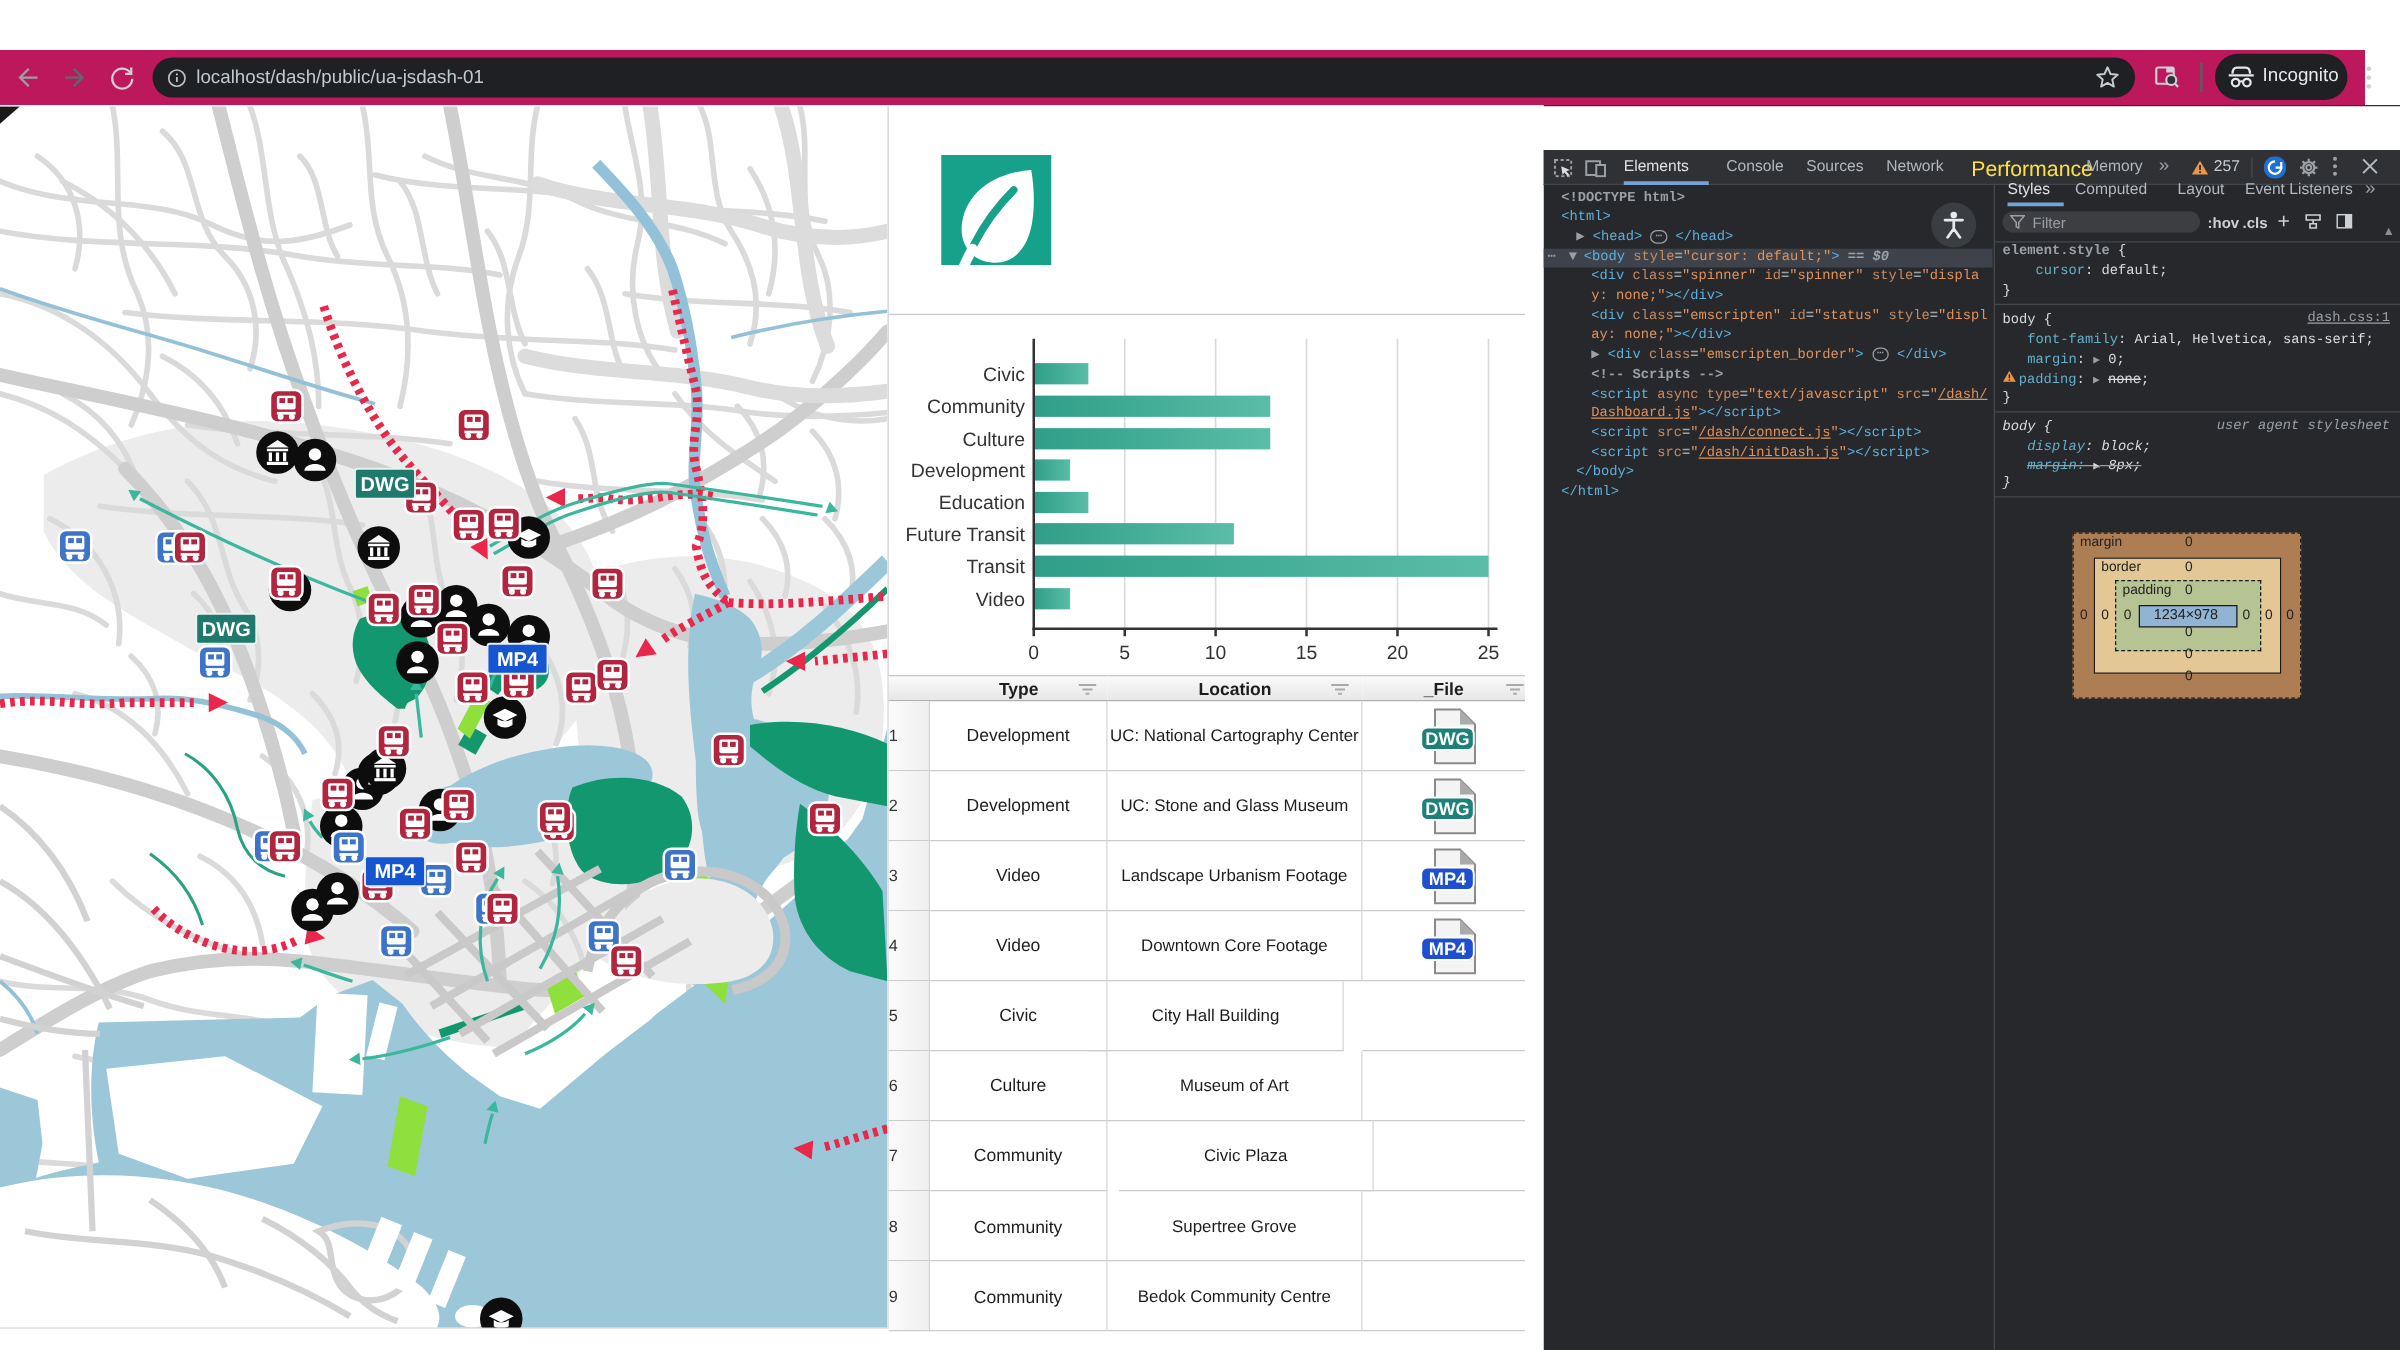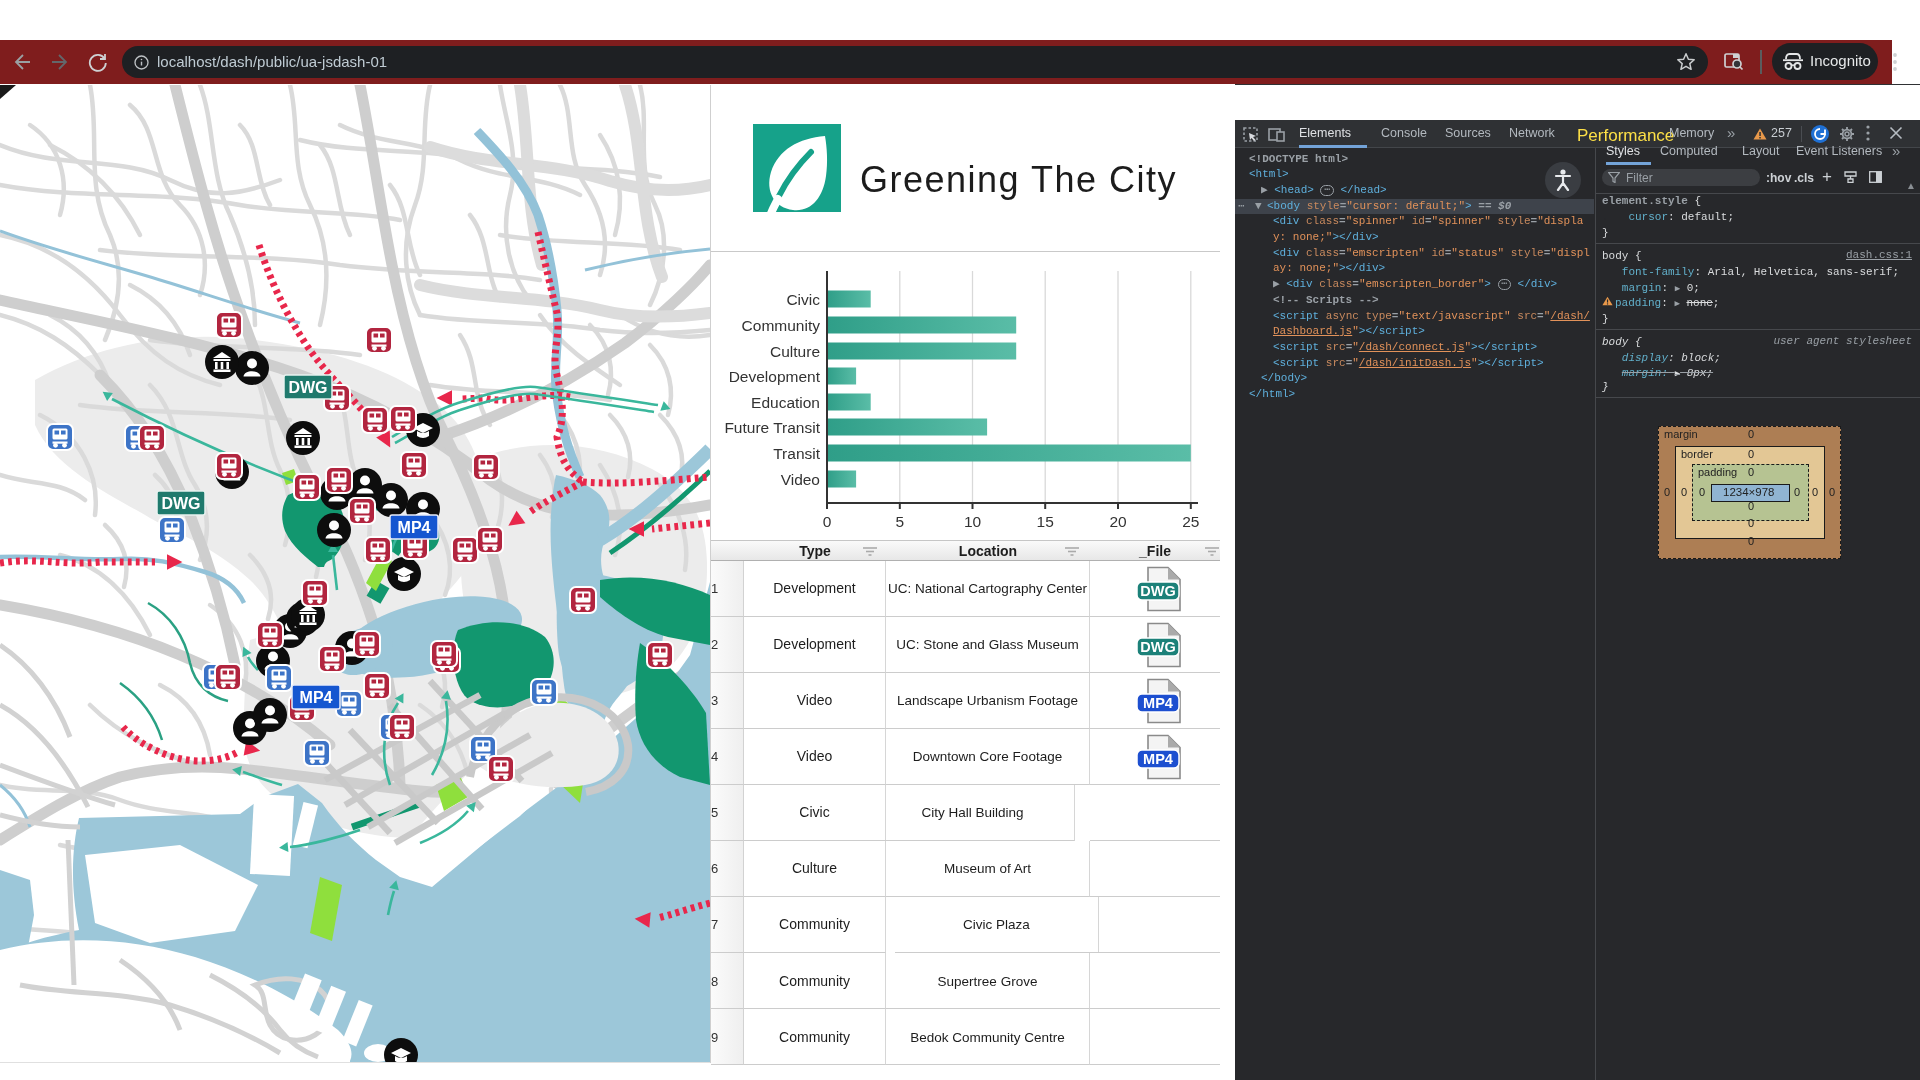--- a/index.html
+++ b/index.html
@@ -2,21 +2,21 @@
 <html><head>
 <meta charset="utf-8">
 <style>
 * { margin:0; padding:0; box-sizing:border-box; }
 html,body { width:1920px; height:1080px; overflow:hidden; background:#fff; font-family:"Liberation Sans",sans-serif; }
 .abs { position:absolute; }
 #stage { position:relative; width:1920px; height:1080px; }
 #tabstrip { position:absolute; left:0; top:0; width:1920px; height:40px; background:#242528; }
 #tab { position:absolute; left:14px; top:7px; width:232px; height:33px; background:#3a3b3e; border-radius:10px 10px 0 0; }
 #tab .title { position:absolute; left:30px; top:8px; font-size:13px; color:#d8dadc; white-space:nowrap; width:170px; overflow:hidden; -webkit-mask-image:linear-gradient(90deg,#000 82%,transparent); }
-#toolbar { position:absolute; left:0; top:40px; width:1892px; height:44px; background:#7f1d1d; }
+#toolbar { position:absolute; left:0; top:40px; width:1892px; height:44px; background:#be185d; }
 #pagebg { position:absolute; left:0; top:84px; width:1235px; height:996px; background:#fff; }
 #urlpill { position:absolute; left:122px; top:6px; width:1586px; height:32px; background:#1e2023; border-radius:16px; }
 #urltext { position:absolute; left:35px; top:7px; font-size:15px; color:#bfcbd3; }
 #panel { position:absolute; left:710px; top:85px; width:525px; height:978px; background:#fff; border-left:1px solid #cfcfcf; }
 #logoSq { position:absolute; left:42px; top:39px; width:88px; height:88px; background:#16a28a; }
 #brand1 { position:absolute; left:148px; top:42px; font-size:36px; font-weight:bold; letter-spacing:2.2px; color:#111; line-height:1; -webkit-text-stroke:0.7px #111; }
 #brand2 { position:absolute; left:149px; top:77px; font-size:36px; font-weight:normal; color:#1c1c1c; letter-spacing:1.5px; line-height:1; }
 #hr1 { position:absolute; left:0; top:166px; width:509px; height:1px; background:#c9c9c9; }
 #tbl { position:absolute; left:0; top:455px; width:509px; font-size:14px; color:#1d1d1d; }
 .hdr { position:absolute; top:0; height:21px; background:linear-gradient(#fafafa,#e7e7e7); border-top:1px solid #c6c6c6; border-bottom:1px solid #b0b0b0; font-weight:bold; text-align:center; line-height:20px; font-size:14px; }
@@ -766,21 +766,20 @@
           <text x="0" y="5.5" text-anchor="middle" font-family="Liberation Sans" font-size="16" font-weight="bold" fill="#fff">MP4</text>
         </g>
 <path d="M0,0 L16,0 L0,14 Z" fill="#1a1a1a"></path>
 </svg></div>
     <div id="panel">
 <div id="logoSq"><svg width="88" height="88" viewBox="0 0 88 88">
       <path d="M72 12 C46 14 25 26 18 48 C12 68 22 84 40 86 C58 88 70 74 73 52 C75 38 74 24 72 12 Z" fill="#fff"></path>
       <path d="M58 28 C46 40 34 56 26 72" stroke="#16a28a" stroke-width="6" fill="none" stroke-linecap="round"></path>
       <path d="M25 75 C22 81 19 86 17 92" stroke="#fff" stroke-width="8" fill="none" stroke-linecap="round"></path>
     </svg></div>
-<div id="brand2">Greening The City</div>
 <div id="hr1"></div>
 <svg class="abs" style="left:0;top:0" width="520" height="450" viewBox="0 0 520 450">
         <defs>
           <linearGradient id="bg1" x1="0" y1="0" x2="1" y2="0">
             <stop offset="0" stop-color="#2f9e88"></stop>
             <stop offset="1" stop-color="#5abda7"></stop>
           </linearGradient>
         </defs>
         <line x1="188.8" y1="186" x2="188.8" y2="418" stroke="#d9d9d9" stroke-width="1.3"></line>
         <line x1="261.5" y1="186" x2="261.5" y2="418" stroke="#d9d9d9" stroke-width="1.3"></line>

